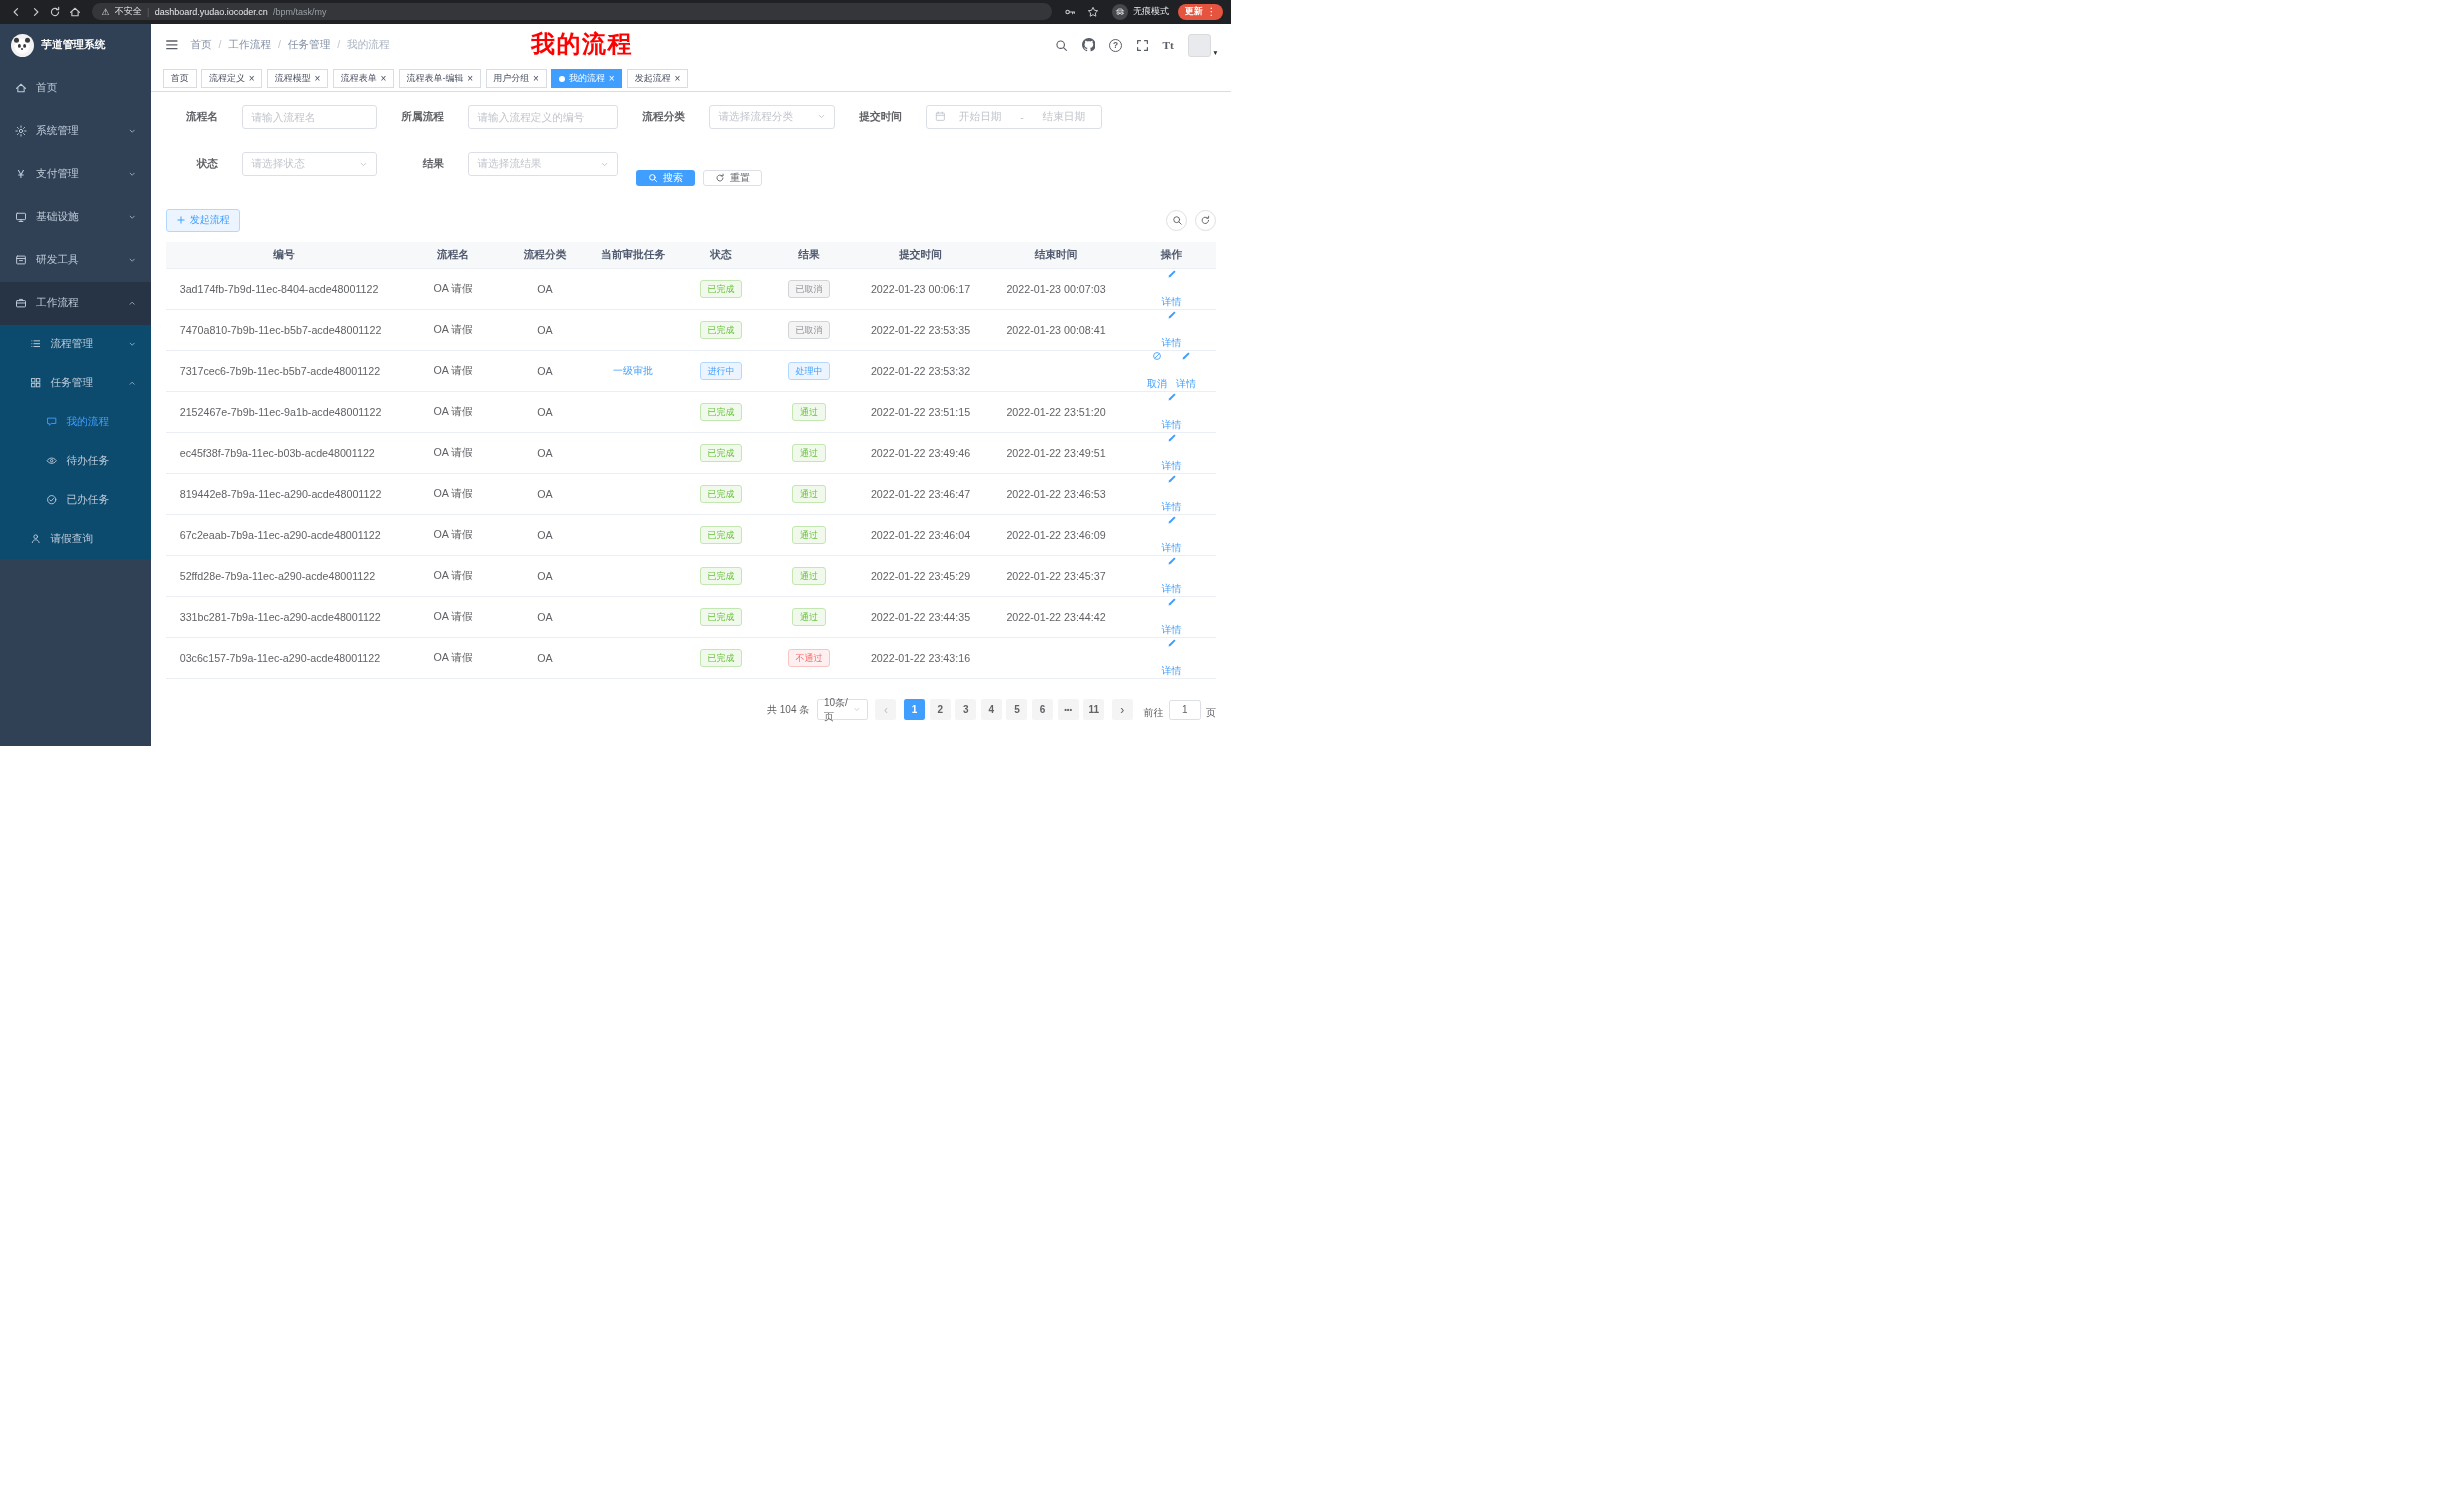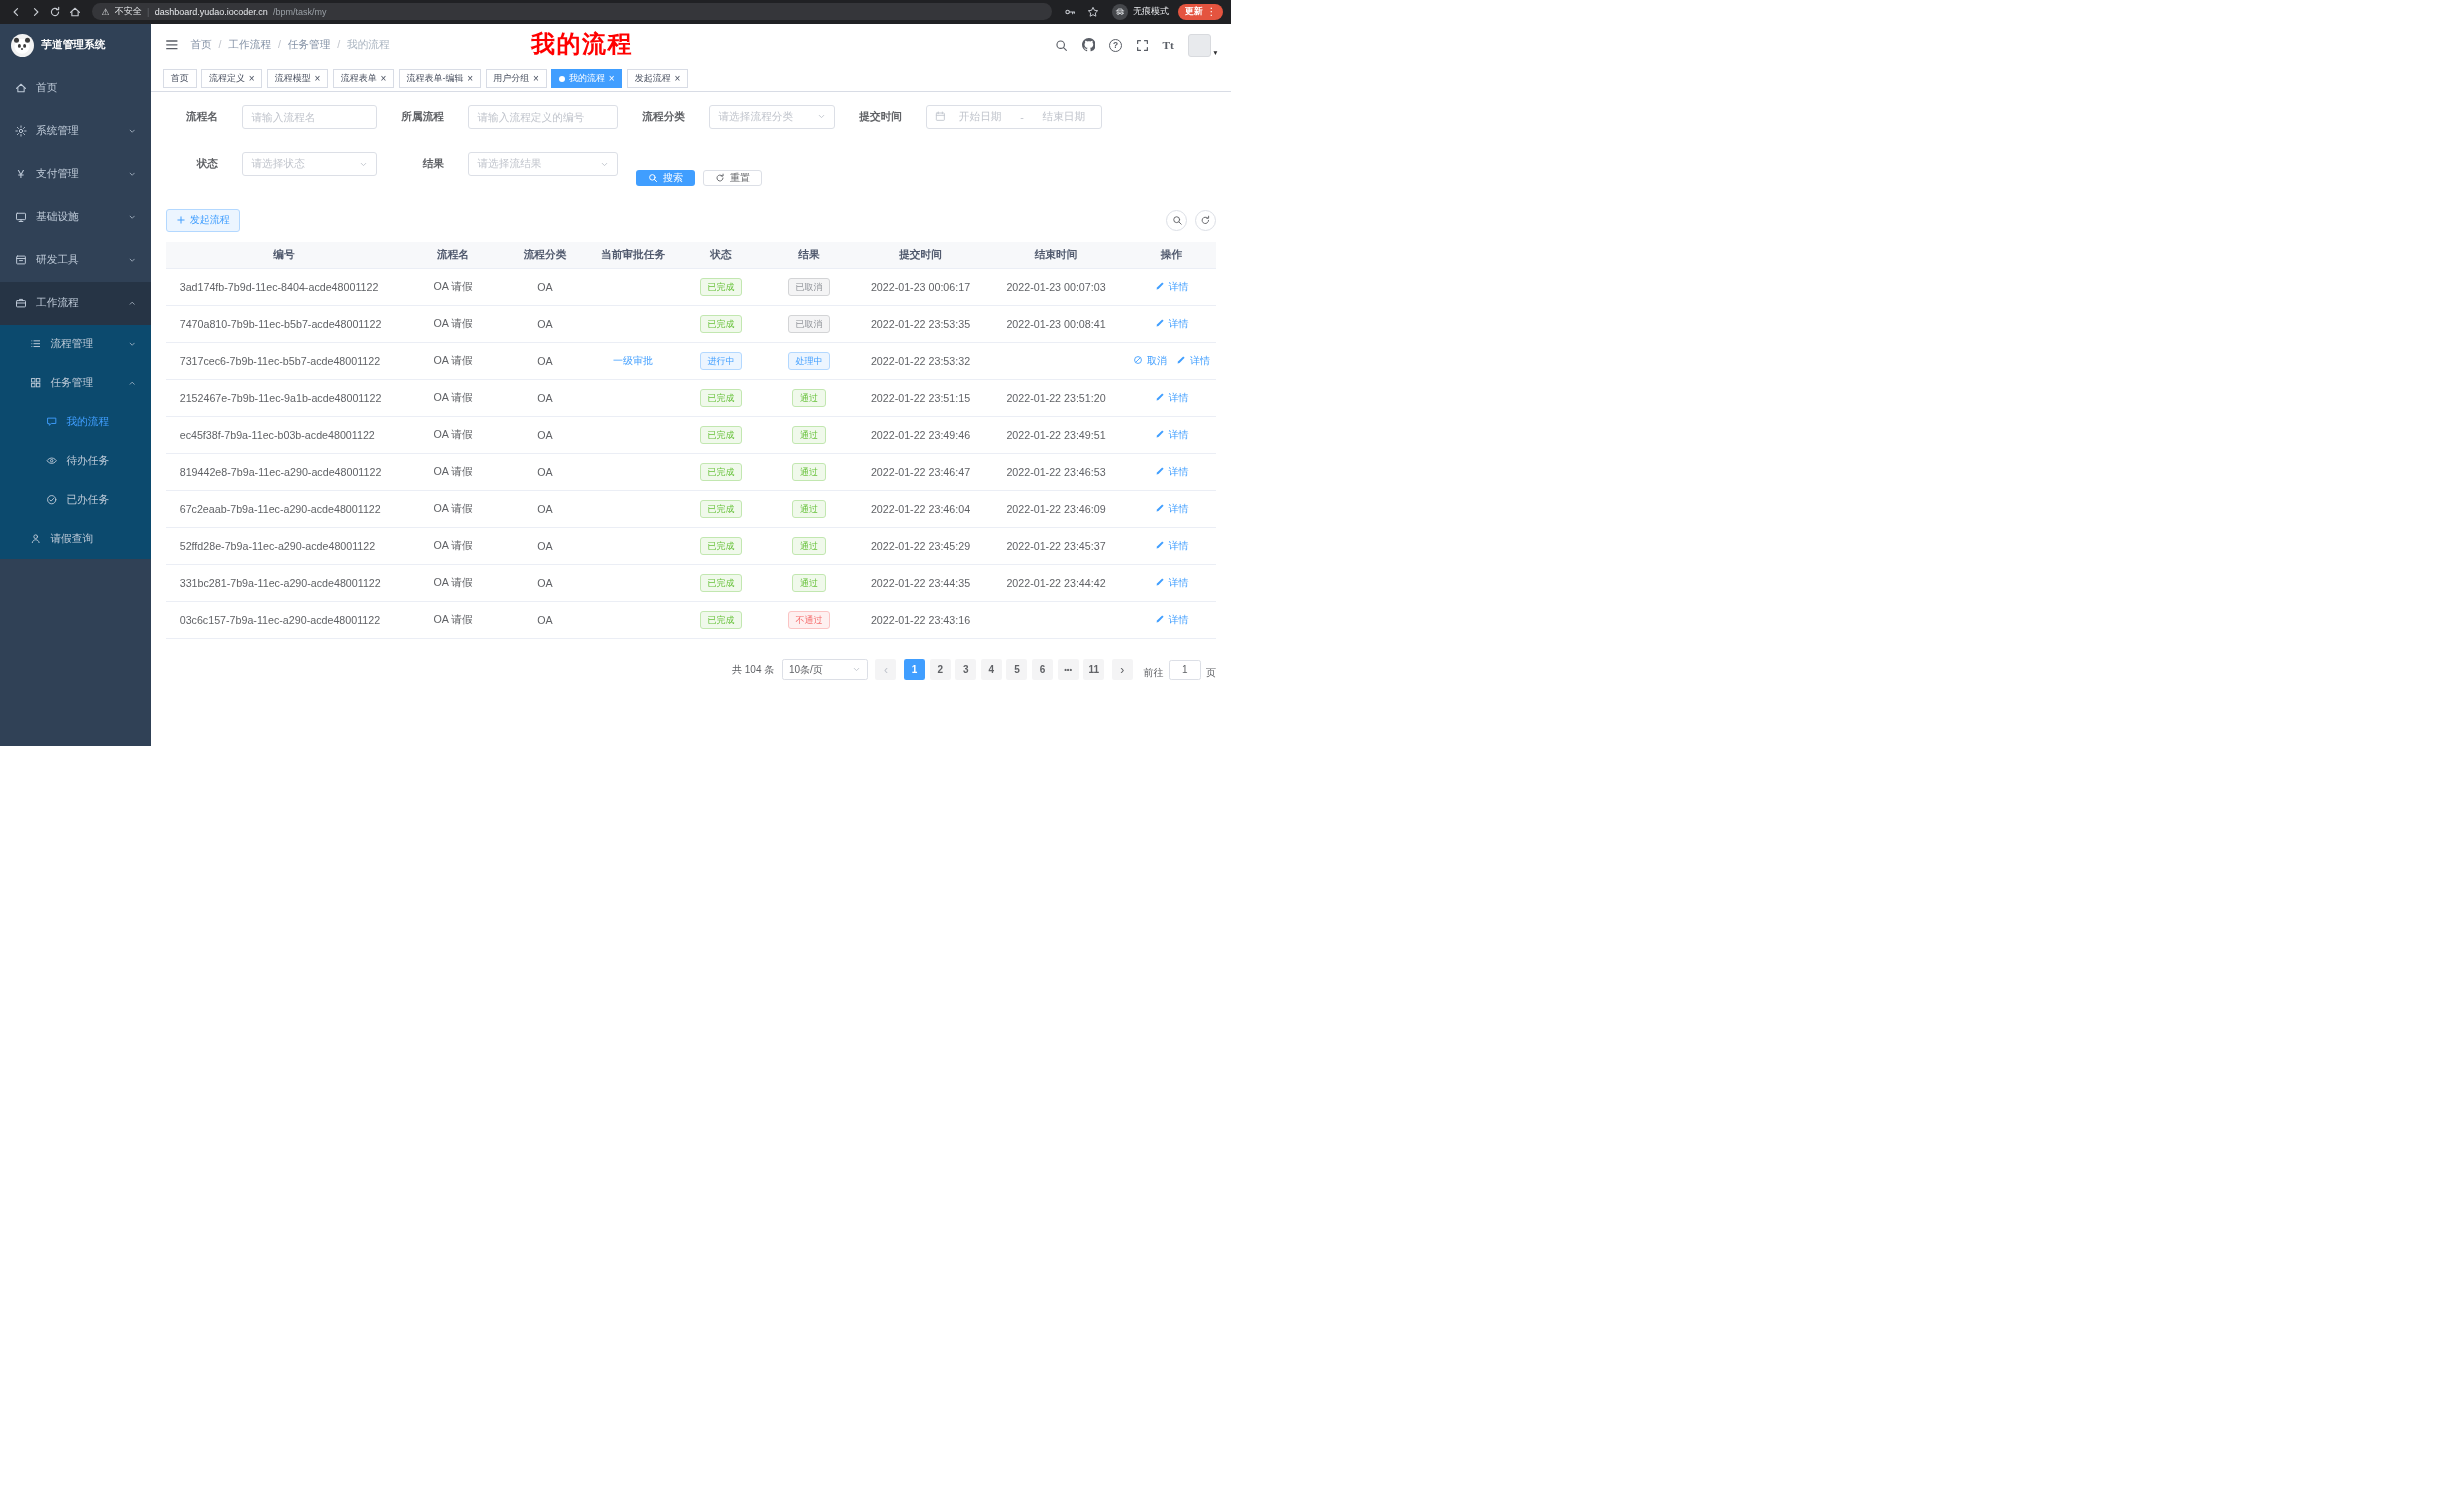--- a/index.html
+++ b/index.html
@@ -87,27 +87,27 @@
   .table-wrap { padding:10px 15px 0 15px; }
   table { width:100%; border-collapse:collapse; table-layout:fixed; }
   th { height:27px; background:#f7f8fa; color:#515a6e; font-size:10.7px; font-weight:700; text-align:center; border-bottom:0.8px solid #ebeef5; }
   td { height:37px; border-bottom:0.8px solid #ebeef5; color:#606266; font-size:10.7px; text-align:center; white-space:nowrap; overflow:hidden; }
   td.cell-id { text-align:left; padding-left:13.7px; }
   .tag { display:inline-block; height:18px; line-height:16.7px; padding:0 6.8px; border-radius:3px; font-size:9px; border:0.8px solid; }
   .tag.success { color:#67c23a; background:#f0f9eb; border-color:#c2e7b0; }
   .tag.info    { color:#909399; background:#f4f4f5; border-color:#d3d4d6; }
   .tag.primary { color:#409eff; background:#ecf5ff; border-color:#b3d8ff; }
   .tag.danger  { color:#f56c6c; background:#fef0f0; border-color:#fbc4c4; }
-  .link { color:#409eff; cursor:pointer; font-size:10px; display:inline-flex; align-items:center; gap:4px; }
+  .link { color:#409eff; cursor:pointer; font-size:10px; display:inline-flex; align-items:center; gap:14px;flex-direction:column; }
   .action-link { margin:0 4.6px; }
   .action-link svg { display:inline-block; }
 
   
   .pagination { display:flex; align-items:center; justify-content:flex-end; padding:20px 15px 0 0; gap:7.6px; font-size:10px; color:#606266; }
-  .size-select { width:86px; height:21px; border:0.8px solid #dcdfe6; border-radius:2.3px; background:#fff; display:flex; align-items:center; justify-content:space-between; padding:0 6px; cursor:pointer; }
+  .size-select { width:51px; height:21px; border:0.8px solid #dcdfe6; border-radius:2.3px; background:#fff; display:flex; align-items:center; justify-content:space-between; padding:0 6px; cursor:pointer; }
   .pages { display:flex; gap:4.6px; }
   .page-btn { min-width:21px; height:21px; padding:0 3px; background:#f4f4f5; border-radius:2.3px; display:inline-flex; align-items:center; justify-content:center; font-weight:700; color:#606266; cursor:pointer; }
   .page-active { background:#409eff; color:#fff; }
   .nav-btn { min-width:21px; height:21px; background:#f4f4f5; border-radius:2.3px; display:inline-flex; align-items:center; justify-content:center; font-size:12px; cursor:pointer; }
   .nav-prev { color:#c0c4cc; }
   .nav-next { color:#606266; }
   .goto { display:flex; align-items:flex-end; gap:5.3px; margin-left:3px; }
   .goto input { width:32px; height:20px; border:0.8px solid #dcdfe6; border-radius:2.3px; text-align:center; font-size:10px; color:#606266; outline:none; }
 </style>
 </head>

